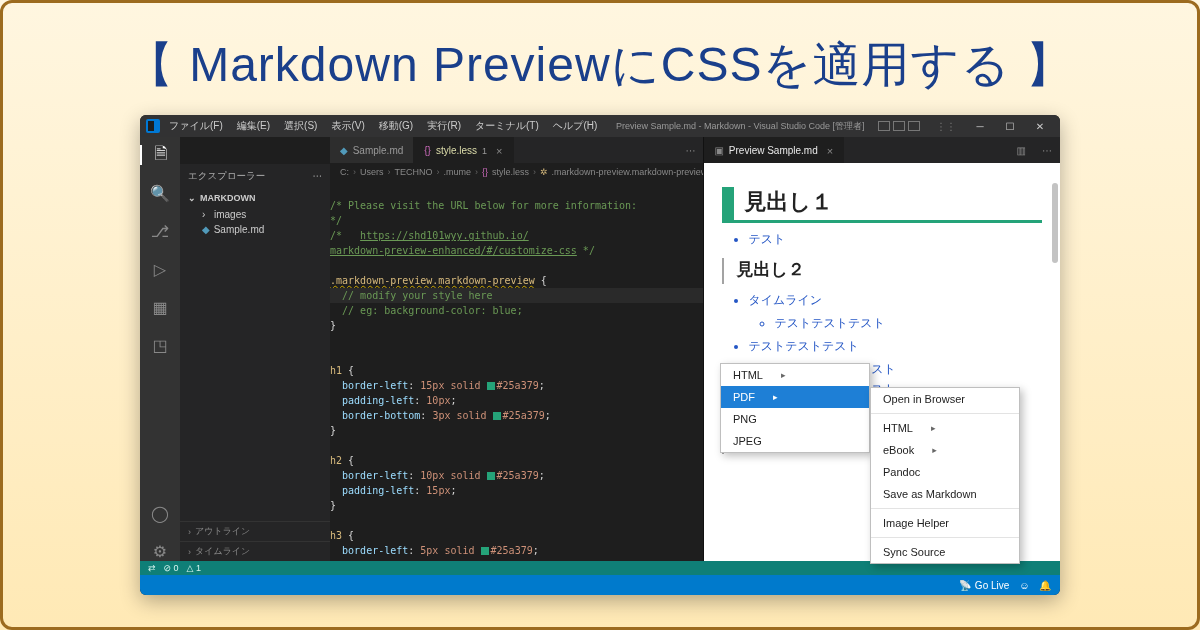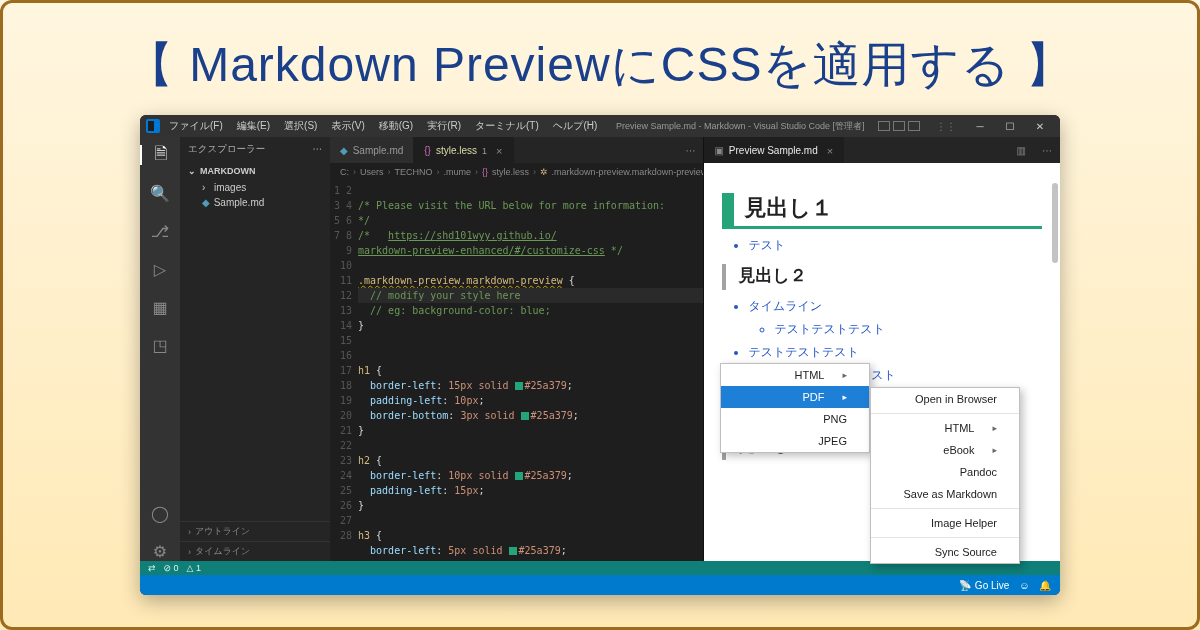--- a/index.html
+++ b/index.html
@@ -62,21 +62,21 @@
     display: flex; flex-direction: column; align-items: center;
     padding-top: 8px; gap: 18px; color:#888;
   }
   .activitybar .ico { width:20px; height:20px; display:flex; align-items:center; justify-content:center; font-size:16px;}
   .activitybar .ico.active { color:#fff; border-left:2px solid #fff; width:40px;}
   .activitybar .spacer { flex:1; }
 
   
   .sidebar {
     width: 150px; background:#252526; display:flex; flex-direction:column;
-    color:#bbb; font-size:10px;
+    color:#bbb; font-size:10px;margin-top:27px;
   }
   .sidebar-title { padding: 6px 8px; color:#aaa; font-size:9.5px; display:flex; justify-content:space-between;}
   .sidebar-section { padding: 4px 8px; font-weight:bold; font-size:9px; color:#ccc; display:flex; align-items:center; gap:4px;}
   .tree-item { padding: 2px 8px 2px 22px; display:flex; align-items:center; gap:4px; color:#ccc;}
   .chev { display:inline-block; width:8px; }
   .file-ico { color:#519aba; }
   .sidebar .collapse { padding:3px 8px; border-top:1px solid #333; color:#888; font-size:9px; display:flex; align-items:center; gap:4px;}
   .sidebar .flexfill { flex:1; }
 
   
@@ -104,39 +104,39 @@
   .c-val { color:#ce9178; }
   .swatch { display:inline-block; width:8px; height:8px; background:#25a379; vertical-align:middle; margin-right:2px;}
   .underl { text-decoration: underline; color:#6a9955;}
   .c-wave { text-decoration: underline wavy #cca700; }
   .hl-line { background:#2a2a2a; display:inline-block; width:100%;}
 
   
   .preview .tabs { background:#252526; }
   .preview .tab.active { background:#1e1e1e; color:#e8e8e8;}
   .preview-body {
-    flex:1; background:#fff; color:#222; padding:20px 18px;
+    flex:1; background:#fff; color:#222; padding:14px 18px;
     font-size:13px; position:relative; overflow:hidden;
   }
   .preview-body h1, .preview-body h2, .preview-body h3 { font-weight:bold; border-bottom:2px solid #25a379; padding-bottom:3px; margin:10px 0 8px 0;}
   .preview-body h1 { border-left:12px solid #25a379; padding-left:10px; font-size:22px; border-bottom-width:3px;}
-  .preview-body h2 { border-left:4px solid #a3a3a3; padding-left:12px; font-size:17px; border-bottom:none;}
+  .preview-body h2 { border-left:2px solid #a3a3a3; padding-left:12px; font-size:17px; border-bottom:none;}
   .preview-body ul { list-style: disc; padding-left:26px; color:#2456c5; margin:6px 0;}
   .preview-body ul ul { list-style: circle; }
   .preview-body ol { padding-left:26px; color:#2456c5; margin:6px 0;}
   .preview-body li { margin:3px 0; font-size:12px;}
   .preview-body .scroller { position:absolute; right:2px; top:20px; width:6px; height:80px; background:#c3c3c3; border-radius:3px;}
 
   
   .ctx {
     position:absolute; background:#fff; color:#222;
     border:1px solid #bfbfbf; box-shadow: 3px 3px 8px rgba(0,0,0,.25);
     font-size:11px; z-index:50;
   }
-  .ctx-item { padding:5px 22px 5px 12px; display:flex; justify-content:flex-end; align-items:center; gap:18px; white-space:nowrap;}
+  .ctx-item { padding:5px 22px 5px 12px; display:flex; justify-content:flex-start; align-items:center; gap:18px; white-space:nowrap;}
   .ctx-item.has-sub::after { content:"▸"; font-size:9px; color:#666; }
   .ctx-item.hov { background:#1e7fd6; color:#fff; }
   .ctx-item.hov::after { color:#fff; }
   .ctx-sep { height:1px; background:#e3e3e3; margin:3px 0;}
   .ctx.sub1 { top: 248px; left: 580px; width:150px; }
   .ctx.sub2 { top: 272px; left: 730px; width:150px; }
 
   
   .statusbar {
     height: 20px; background:#007acc; color:#fff;
@@ -250,48 +250,20 @@
             <span>.mume</span>
               <span class="sep">›</span>
             <span style="color:#c969b9">{}</span>
             <span>style.less</span>
               <span class="sep">›</span>
             <span style="color:#d7ba7d">✲</span>
             <span>.markdown-preview.markdown-preview</span>
           </div>
 
           <div class="code-body">
-            <div class="gutter">1
-2
-3
-4
-5
-6
-7
-8
-9
-10
-11
-12
-13
-14
-15
-16
-17
-18
-19
-20
-21
-22
-23
-24
-25
-26
-27
-28</div>
             <div class="code-lines">
 <span class="c-cmt">/* Please visit the URL below for more information:
 */</span>
 <span class="c-cmt">/*   </span><span class="underl">https://shd101wyy.github.io/
 markdown-preview-enhanced/#/customize-css</span><span class="c-cmt"> */</span>
 
 <span class="c-sel c-wave">.markdown-preview.markdown-preview</span> {
 <span class="hl-line">  <span class="c-cmt">// modify your style here</span></span>
   <span class="c-cmt">// eg: background-color: blue;</span>
 }

